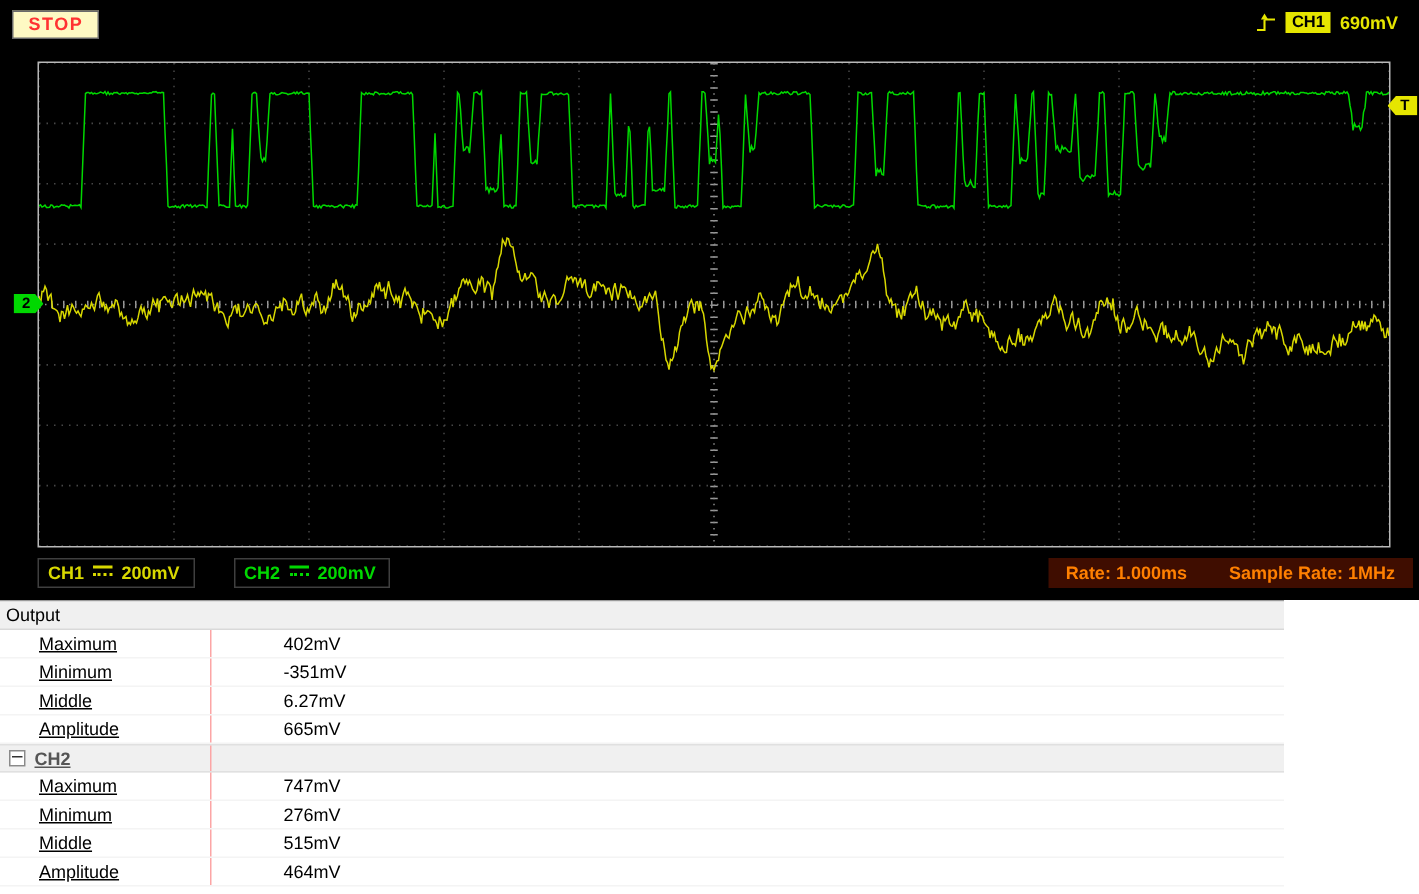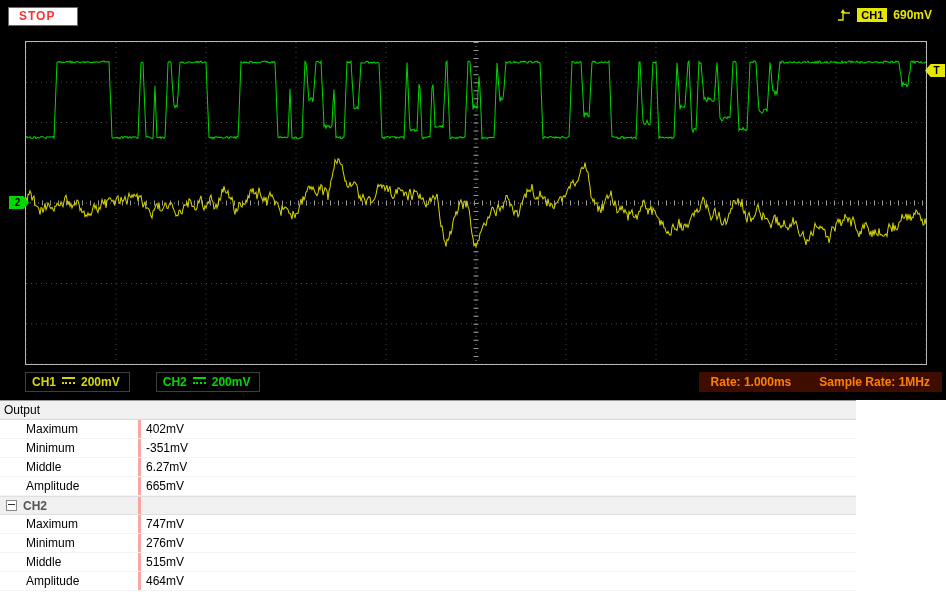--- a/index.html
+++ b/index.html
@@ -1,22 +1,22 @@
 <!DOCTYPE html>
 <html style="--ch1: #d8d800; --ch2: #00d800; --trig: #e6e600; --time: #ff8000; --stop: #ff3232;"><head>
 <meta charset="utf-8">
 <style>
   html,body{margin:0;padding:0;background:#fff;}
   .app{position:relative;width:946px;height:596px;overflow:hidden;
        font-family:"Liberation Sans",sans-serif;background:#fff;}
 
   
   .scope{position:absolute;left:0;top:0;width:946px;height:400px;background:#000;}
-  .stop-button{position:absolute;left:8px;top:7px;background:#ffffff;border:1px solid #6a6a6a;
-       color:var(--stop,#ff3232);font-size:12px;font-weight:bold;padding:1px 22px 2px 10px;letter-spacing:1px;}
+  .stop-button{position:absolute;left:8px;top:7px;background:#fef9c3;border:1px solid #6a6a6a;
+       color:var(--stop,#ff3232);font-size:12px;font-weight:bold;padding:1px 10px 2px 10px;letter-spacing:1px;}
   .trigger-cluster{position:absolute;right:14px;top:8px;display:flex;align-items:center;gap:6px;}
   .trig-badge{background:var(--trig,#e6e600);color:#000;font-size:11px;font-weight:bold;padding:1px 4px;}
   .trig-level{color:var(--trig,#e6e600);font-size:12px;font-weight:bold;}
 
   .screen{position:absolute;left:25px;top:41px;width:900px;height:322px;border:1px solid #b8b8b8;background:#000;}
   .screen svg{display:block;width:900px;height:322px;}
   .gl {stroke:#474747;stroke-width:1;stroke-dasharray:1 4;}
   .glc{stroke:#8a8a8a;stroke-width:1;stroke-dasharray:1 3;}
   .glt{stroke:#9a9a9a;stroke-width:5;stroke-dasharray:1 7;}
   .wave{fill:none;stroke-width:1;}
@@ -37,23 +37,23 @@
   .dc-icon::after{content:"";position:absolute;left:0;top:3px;width:13px;border-top:2px dotted currentColor;}
   .time-strip{margin-left:auto;background:#3f0d00;color:var(--time,#ff8000);display:flex;gap:28px;
        padding:3px 12px;font-size:12px;font-weight:bold;}
 
   
   .output-panel{position:absolute;left:0;top:400px;width:856px;height:196px;background:#fff;border-top:1px solid #9a9a9a;box-sizing:border-box;}
   .panel-header{height:18px;line-height:18px;background:#f0f0f0;border-bottom:1px solid #d9d9d9;
        padding-left:4px;font-size:12px;color:#000;}
   .row{display:flex;height:19px;line-height:18px;font-size:12px;color:#000;box-sizing:border-box;
        border-bottom:1px solid #f4f4f4;}
-  .row .c1{width:141px;border-right:3px solid #fca5a5;padding-left:26px;box-sizing:border-box;
-       white-space:nowrap;overflow:hidden;}
-  .row .c2{padding-left:5px;white-space:nowrap;}
+  .row .c1{width:141px;border-right:1px solid #fca5a5;padding-left:26px;box-sizing:border-box;
+       white-space:nowrap;overflow:hidden;text-decoration:underline;}
+  .row .c2{padding-left:5px;white-space:nowrap;margin-left:43px;}
   .row.group{background:#f0f0f0;border-top:1px solid #e0e0e0;border-bottom:1px solid #e0e0e0;
        font-weight:bold;color:#555;}
   .row.group .c1{padding-left:6px;display:flex;align-items:center;}
   .collapse{display:inline-block;width:9px;height:9px;border:1px solid #8a8a8a;background:#fff;
        position:relative;margin-right:6px;flex:0 0 auto;}
   .collapse::after{content:"";position:absolute;left:1px;right:1px;top:3px;border-top:1px solid #333;}
 </style>
 </head>
 <body>
 

